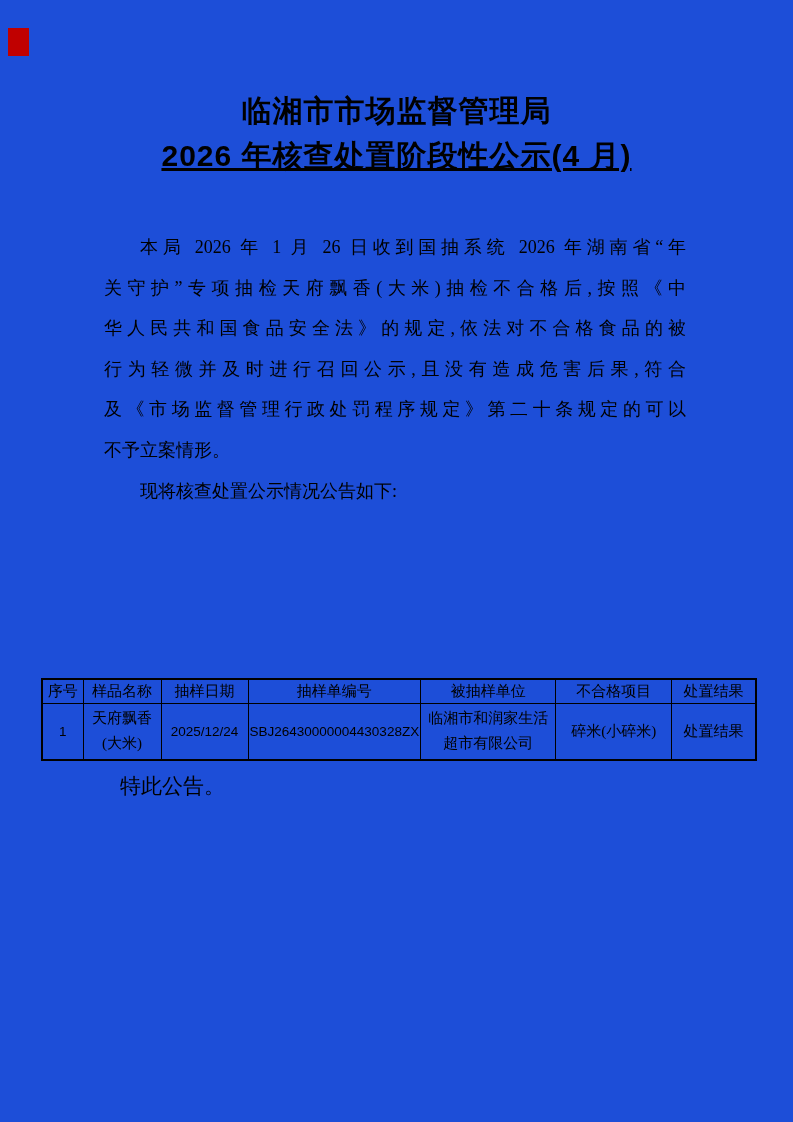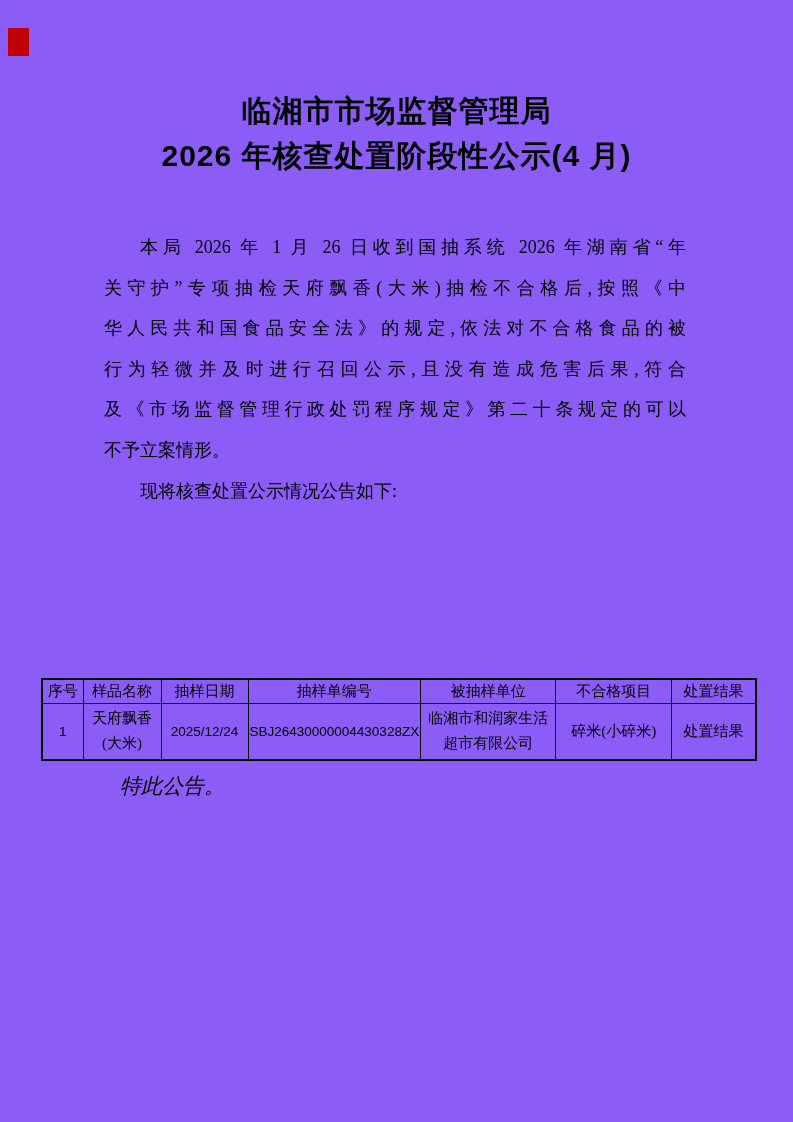--- a/index.html
+++ b/index.html
@@ -1,35 +1,35 @@
 <!DOCTYPE html>
 <html><head>
 <meta charset="utf-8">
 <style>
   html,body{margin:0;padding:0;background:#888;}
   .page{
     position:relative;
     width:793px;height:1122px;
     margin:0 auto;
-    background:#8b5cf6;
+    background:#1d4ed8;
     overflow:hidden;
     font-family:"Liberation Serif","DejaVu Serif",serif;
     color:#000;
   }
   .red-mark{
     position:absolute;left:8px;top:28px;width:21px;height:28px;
   }
   .doc-title{
     position:absolute;left:0;right:0;text-align:center;
     font-family:"Liberation Sans","DejaVu Sans",sans-serif;
     font-weight:bold;font-size:30px;line-height:38px;
     letter-spacing:1px;
   }
   .doc-title.line1{top:92px;}
-  .doc-title.line2{top:137px;}
+  .doc-title.line2{top:137px;text-decoration:underline;}
   .body-block{
     position:absolute;left:104px;top:227px;width:582px;
     font-size:18px;line-height:40.6px;
   }
   .body-line{white-space:nowrap;}
   .body-line.jline{
     white-space:normal;
     text-align:justify;
     text-align-last:justify;
   }
@@ -50,21 +50,21 @@
   }
   .doc-table thead tr{height:24px;margin-top:22px;}
   .doc-table thead th{line-height:18px;}
   .doc-table tbody tr{height:57px;}
   .doc-table .sans{
     font-family:"Liberation Sans","DejaVu Sans",sans-serif;
     font-size:13.5px;
   }
   .closing{
     position:absolute;left:120px;top:772px;
-    font-size:21px;line-height:28px;font-style:italic;
+    font-size:21px;line-height:28px;
   }
 </style>
 </head>
 <body>
 
 <div class="page">
 
   <div class="red-mark" style="background: rgb(192, 0, 0);"></div>
 
   <div class="doc-title line1">临湘市市场监督管理局</div>

